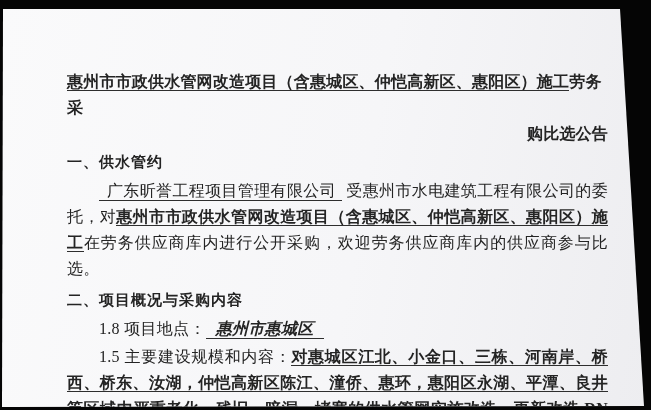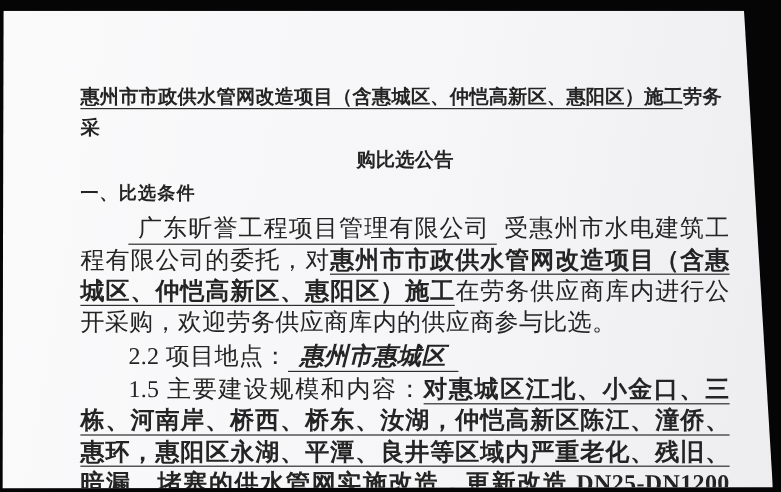--- a/index.html
+++ b/index.html
@@ -12,46 +12,47 @@
   .paper {
     position:absolute; inset:0;
     background:linear-gradient(100deg,#fafafb 0%,#f6f6f8 55%,#ededf0 100%);
     clip-path:polygon(3px 9px, 620px 9px, 644px 406px, 2px 407px);
   }
   .content {
     position:absolute; left:67px; top:69px; width:541px;
     color:#242424;
   }
   .title { font-size:16px; font-weight:bold; line-height:26px; letter-spacing:0.2px; }
-  .t-line2 { text-align:center; }
+  .t-line2 { text-align:right; }
   .heading { font-size:15px; font-weight:bold; line-height:27px; margin:2px 0 0 0; letter-spacing:1px; }
-  .body { font-size:20px; line-height:26px; margin:2px 0 0 0; text-align:justify; word-break:break-all; letter-spacing:0.3px; }
+  .body { font-size:16px; line-height:26px; margin:2px 0 0 0; text-align:justify; word-break:break-all; letter-spacing:0.3px; }
   .indent { text-indent:2em; }
   .mt4 { margin-top:5px; }
   .mt2 { margin-top:2px; }
   .u { border-bottom:1px solid #2e2e2e; }
   .b { font-weight:bold; }
   .pad-u { padding:0 6px 1px 8px; }
   .pad-u2 { padding:0 10px 1px 10px;font-style:italic; }
 </style>
 </head>
 <body>
 
 <div class="paper">
   <div class="content">
 
     <div class="title">
       <div><span class="u">惠州市市政供水管网改造项目（含惠城区、仲恺高新区、惠阳区）施工</span><span>劳务采</span></div>
       <div class="t-line2">购比选公告</div>
     </div>
 
-    <h2 class="heading">一、比选条件</h2>
+    <h2 class="heading">一、供水管约</h2>
 
     <p class="body indent"><span class="u pad-u">广东昕誉工程项目管理有限公司</span><span> 受惠州市水电建筑工程有限公司的委托，对</span><span class="u b">惠州市市政供水管网改造项目（含惠城区、仲恺高新区、惠阳区）施工</span><span>在劳务供应商库内进行公开采购，欢迎劳务供应商库内的供应商参与比选。</span></p>
 
+    <h2 class="heading mt4">二、项目概况与采购内容</h2>
 
 
-    <p class="body indent mt2"><span>2.2 项目地点：</span><span class="u b pad-u2">惠州市惠城区</span></p>
+    <p class="body indent mt2"><span>1.8 项目地点：</span><span class="u b pad-u2">惠州市惠城区</span></p>
 
     <p class="body indent mt2"><span>1.5 主要建设规模和内容：</span><span class="u b">对惠城区江北、小金口、三栋、河南岸、桥西、桥东、汝湖，仲恺高新区陈江、潼侨、惠环，惠阳区永湖、平潭、良井等区域内严重老化、残旧、暗漏、堵塞的供水管网实施改造，更新改造 DN25-DN1200 供水管约 348713 米。</span></p>
 
   </div>
 </div>
 
 </body></html>

